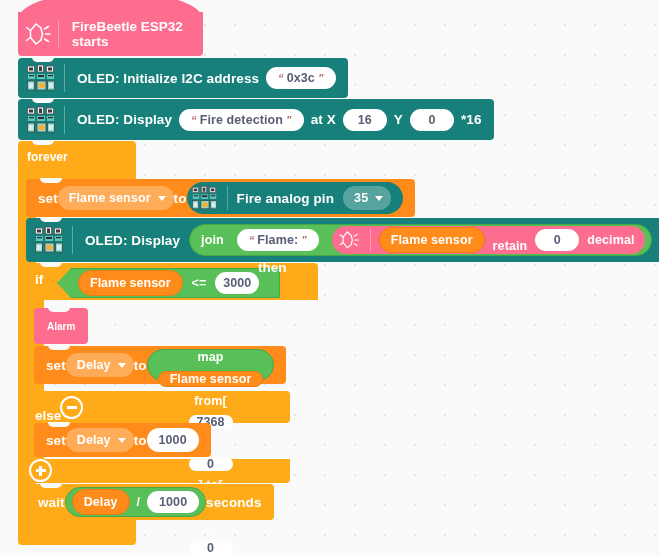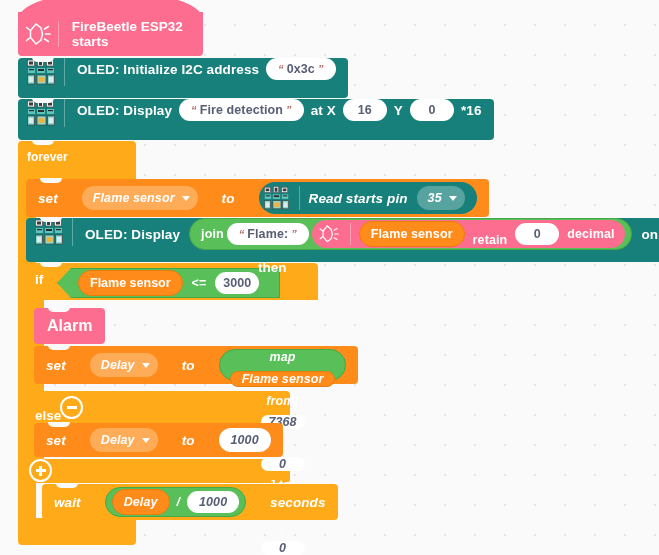--- a/index.html
+++ b/index.html
@@ -8,21 +8,21 @@
     font-family:"Liberation Sans","DejaVu Sans",sans-serif;
     background-color:#fafafa;
     background-image:radial-gradient(circle, #e6e6e6 1.1px, rgba(0,0,0,0) 1.2px);
     background-size:30px 30px;
     background-position:10px 10px;
     -webkit-font-smoothing:antialiased;
   }
   .canvas{position:relative;width:659px;height:391px;}
 
   
-  .blk{position:absolute;box-sizing:border-box;display:flex;align-items:flex-start;
+  .blk{position:absolute;box-sizing:border-box;display:flex;align-items:center;
        color:#fff;font-size:13.5px;font-weight:600;letter-spacing:.1px;}
   .lbl{white-space:nowrap;}
 
   
   .notched::before{
     content:"";position:absolute;left:14px;top:-1px;width:22px;height:5px;
     background:#fafafa;border-radius:0 0 6px 6px;
   }
   .c-oled{background:#17807a;}
   .c-control{background:#ffab19;}
@@ -67,35 +67,35 @@
   }
   .hat-icon{position:relative;z-index:2;width:46px;display:flex;justify-content:center;}
   .hat-sep{position:relative;z-index:2;width:1px;height:26px;background:rgba(255,255,255,.35);}
   .hat-label{position:relative;z-index:2;padding-left:13px;color:#fff;font-size:13.5px;font-weight:600;}
 
   .stmt{border-radius:4px;padding:0 12px 0 0;}
   .stmt .iconbox{width:46px;display:flex;align-items:center;justify-content:center;flex:none;}
   .stmt .sep{width:1px;height:28px;background:rgba(255,255,255,.32);flex:none;}
   .stmt .body{display:flex;align-items:center;gap:7px;padding-left:12px;}
 
-  .orangestmt{border-radius:4px;display:flex;align-items:center;gap:24px;padding:0 12px;font-style:italic;}
+  .orangestmt{border-radius:4px;display:flex;align-items:center;gap:0;padding:0 12px;}
 
   
   .cwall{position:absolute;background:#ffab19;}
   .cbar{position:absolute;background:#ffab19;border-radius:4px;}
 
   .circbtn{width:19px;height:19px;border-radius:50%;border:2.2px solid #fff;
            display:inline-flex;align-items:center;justify-content:center;flex:none;}
   .circbtn span{display:block;background:#fff;}
   .minus span{width:10px;height:2.4px;}
   .plusv{position:absolute;width:2.4px;height:10px;background:#fff;}
   .plush{position:absolute;width:10px;height:2.4px;background:#fff;}
 
   .alarm{position:absolute;background:#fc6d8f;border-radius:4px;display:flex;
-         align-items:center;padding:0 13px;color:#fff;font-size:16px;font-weight:600;}
+         align-items:center;padding:0 13px;color:#fff;font-size:10px;font-weight:600;}
 </style>
 </head>
 <body>
 
 <div class="canvas">
 
   <div class="hat">
     <div class="cap"></div>
     <div class="hat-icon">
       <svg width="30" height="26" viewBox="0 0 30 26">
@@ -247,21 +247,21 @@
             <rect x="1.5" y="17" width="7" height="9"></rect>
               <rect x="11" y="17" width="9" height="9"></rect>
               <rect x="21.5" y="17" width="7" height="9"></rect>
           </g>
           <rect x="12.5" y="19" width="6" height="5" fill="#f3b13a"></rect>
           <rect x="3" y="19" width="4" height="5" fill="#d9eeec"></rect>
           <rect x="23" y="19" width="4" height="5" fill="#d9eeec"></rect>
         </svg>
       </span>
       <span style="width:1px;height:24px;background:rgba(255,255,255,.3);"></span>
-      <span class="lbl">Read starts pin</span>
+      <span class="lbl">Fire analog pin</span>
       <span class="drop">
         <span>35</span>
           <i class="caret"></i>
       </span>
     </span>
   </div>
 
   <div class="blk stmt c-oled notched" style="left:26px;top:218px;height:44px;">
     <div class="iconbox">
       <svg class="picon" viewBox="0 0 30 28">
@@ -293,21 +293,21 @@
         </g>
         <rect x="12.5" y="19" width="6" height="5" fill="#f3b13a"></rect>
         <rect x="3" y="19" width="4" height="5" fill="#d9eeec"></rect>
         <rect x="23" y="19" width="4" height="5" fill="#d9eeec"></rect>
       </svg>
     </div>
     <div class="sep"></div>
     <div class="body" style="gap:0;">
       <span class="lbl">OLED: Display</span>
 
-      <span style="display:inline-flex;align-items:center;background:#59c059;border:1px solid #46a846;border-radius:999px;height:30px;padding:0 6px 0 11px;gap:3px;margin-left:9px;">
+      <span style="display:inline-flex;align-items:center;background:#59c059;border:1px solid #46a846;border-radius:999px;height:30px;padding:0 6px 0 11px;gap:13px;margin-left:9px;">
         <span class="lbl" style="font-size:12.5px;">join</span>
         <span class="str">
             <i class="q">“</i>
             <span>Flame: </span>
             <i class="q">”</i>
           </span>
 
         <span style="display:inline-flex;align-items:center;background:#fc6d8f;border-radius:999px;height:28px;padding:0 10px 0 4px;gap:8px;">
           <span style="display:flex;align-items:center;">
             <svg width="26" height="22" viewBox="0 0 30 26">
@@ -387,21 +387,21 @@
   <div class="blk orangestmt c-variable notched" style="left:34px;top:423px;height:34px;">
     <span class="lbl">set</span>
     <span class="drop">
       <span>Delay</span>
         <i class="caret"></i>
     </span>
     <span class="lbl">to</span>
     <span class="num" style="min-width:38px;height:24px;">1000</span>
   </div>
 
-  <div class="blk orangestmt c-control notched" style="left:42px;top:484px;height:36px;">
+  <div class="blk orangestmt c-control notched" style="left:26px;top:484px;height:36px;">
     <span class="lbl">wait</span>
     <span class="greenpill" style="height:28px;padding:0 6px;">
       <span class="varpill">Delay</span>
       <span>/</span>
       <span class="num" style="min-width:38px;">1000</span>
     </span>
     <span class="lbl">seconds</span>
   </div>
 
 </div>

